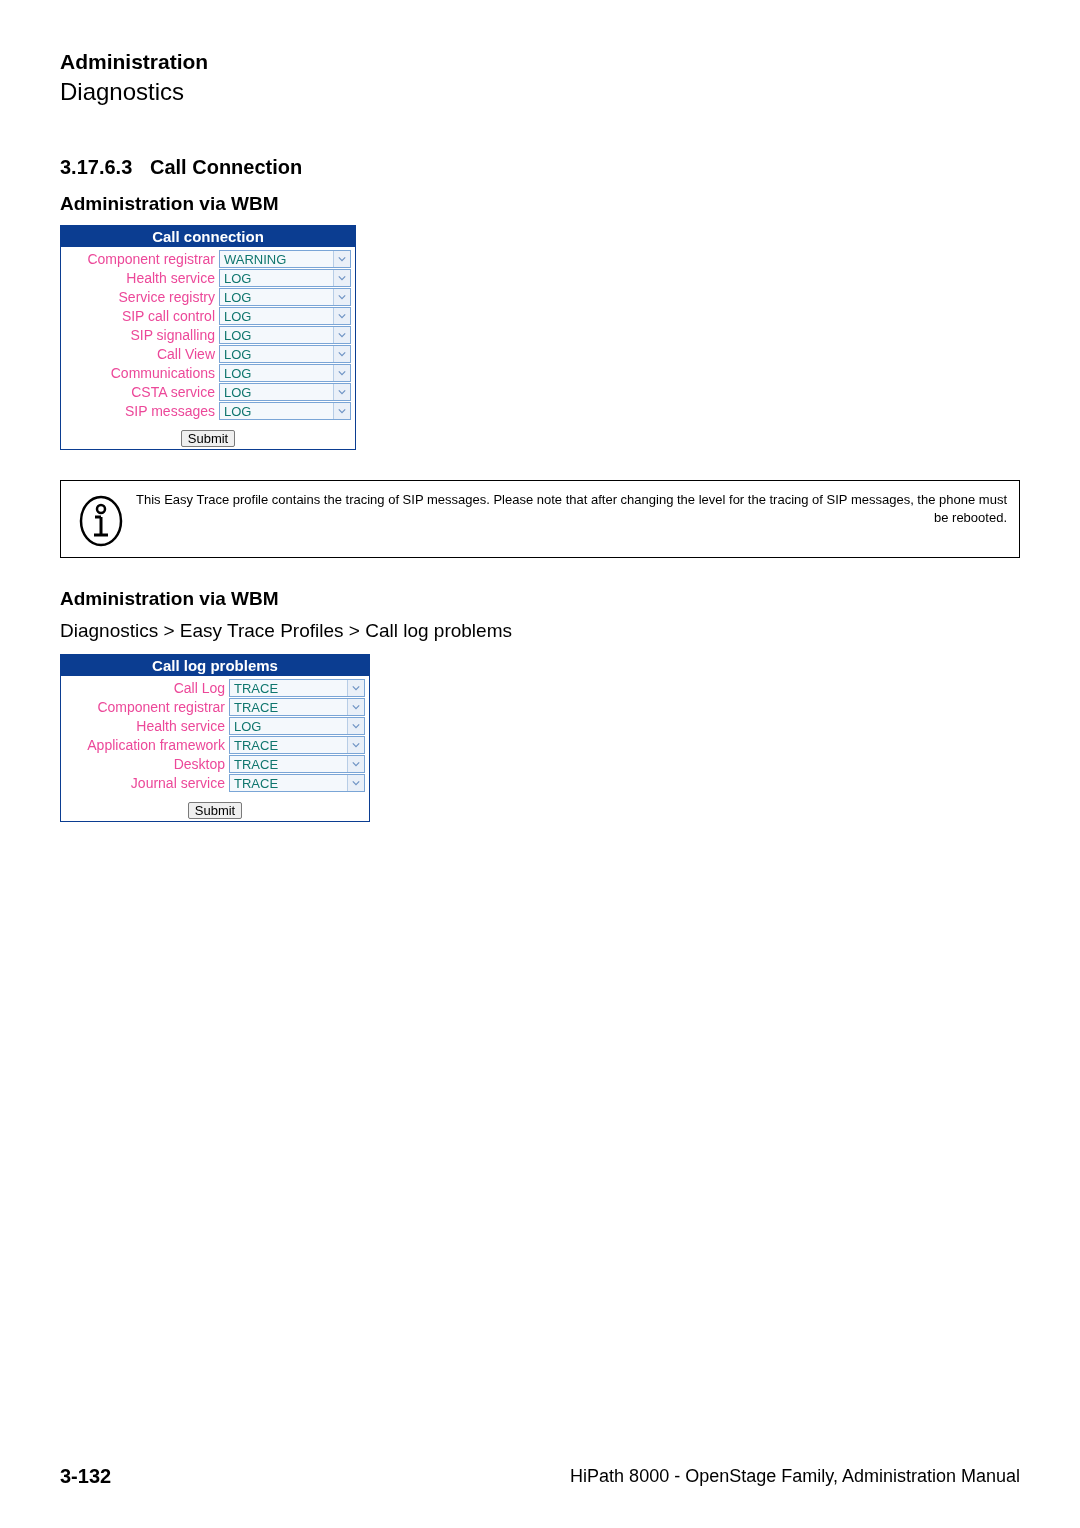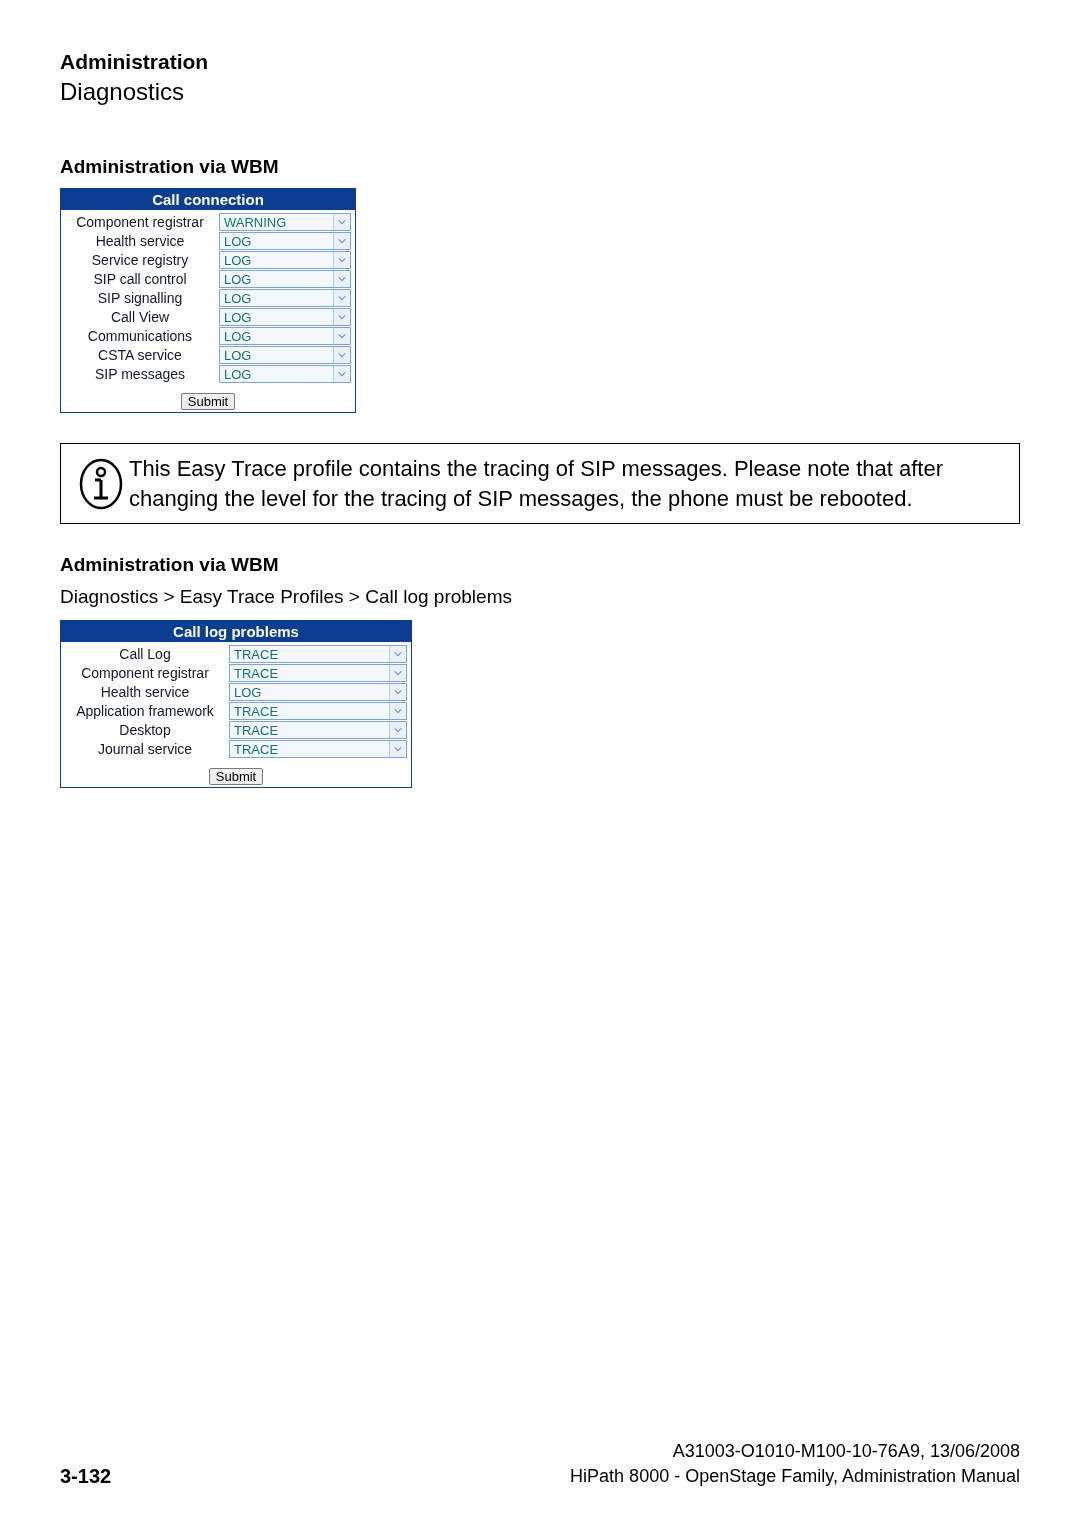--- a/index.html
+++ b/index.html
@@ -62,24 +62,24 @@
   .panel-body {
     padding: 2px 4px 4px 4px;
   }
   .panel-row {
     display: flex;
     align-items: center;
     margin: 1px 0;
   }
   .panel-row .lbl {
     flex: 0 0 150px;
-    text-align: center;
+    text-align: right;
     font-size: 14px;
     padding-right: 4px;
-    color: #0f172a;
+    color: #ec4899;
   }
   .panel-row .dd {
     flex: 1;
     height: 18px;
     border: 1px solid #7aa5d6;
     background: #f4f8fc;
     position: relative;
     display: flex;
     align-items: center;
     padding-left: 4px;
@@ -125,22 +125,23 @@
   }
   .note-icon {
     flex: 0 0 56px;
     display: flex;
     justify-content: center;
     align-items: flex-start;
     padding-top: 4px;
   }
   .note-text {
     flex: 1;
-    font-size: 22px;
+    font-size: 13px;
     line-height: 1.35;
+    text-align: right;
   }
   .footer {
     position: absolute;
     bottom: 40px;
     left: 60px;
     right: 60px;
     display: flex;
     justify-content: space-between;
     align-items: flex-end;
     font-size: 18px;
@@ -154,20 +155,23 @@
     line-height: 1.35;
   }
 </style>
 </head>
 <body>
 
 <div class="page">
   <div class="header-title">Administration</div>
   <div class="header-sub">Diagnostics</div>
 
+  <div class="section-num-title">
+    <span class="num">3.17.6.3</span><span>Call Connection</span>
+  </div>
   <div class="subhead">Administration via WBM</div>
 
   <div class="panel">
     <div class="panel-header">Call connection</div>
     <div class="panel-body" id="panel1-body">
         <div class="panel-row">
           <div class="lbl" style="flex: 0 0 150px;">Component registrar</div>
           <div class="dd">
             <span>WARNING</span>
             <div class="dd-arrow">
@@ -280,21 +284,21 @@
         <line x1="16" y1="22" x2="22" y2="22" stroke="#000" stroke-width="3"></line>
         <line x1="15" y1="40" x2="29" y2="40" stroke="#000" stroke-width="3"></line>
       </svg>
     </div>
     <div class="note-text">This Easy Trace profile contains the tracing of SIP messages. Please note that after changing the level for the tracing of SIP messages, the phone must be rebooted.</div>
   </div>
 
   <div class="subhead">Administration via WBM</div>
   <div class="breadcrumb">Diagnostics &gt; Easy Trace Profiles &gt; Call log problems</div>
 
-  <div class="panel" style="width:352px">
+  <div class="panel" style="width:310px">
     <div class="panel-header">Call log problems</div>
     <div class="panel-body" id="panel2-body">
         <div class="panel-row">
           <div class="lbl" style="flex: 0 0 160px;">Call Log</div>
           <div class="dd">
             <span>TRACE</span>
             <div class="dd-arrow">
               <svg viewBox="0 0 10 6">
                 <path d="M1 1 L5 5 L9 1" fill="none" stroke="#6e93c4" stroke-width="1.5"></path>
               </svg>
@@ -358,17 +362,16 @@
         </div>
       </div>
     <div class="panel-submit">
       <button>Submit</button>
     </div>
   </div>
 
   <div class="footer">
     <div class="footer-left">3-132</div>
     <div class="footer-right">
-      <div>A31003-O1010-M100-10-76A9, 13/06/2008</div>
       <div>HiPath 8000 - OpenStage Family, Administration Manual</div>
     </div>
   </div>
 </div>
 
 </body></html>

